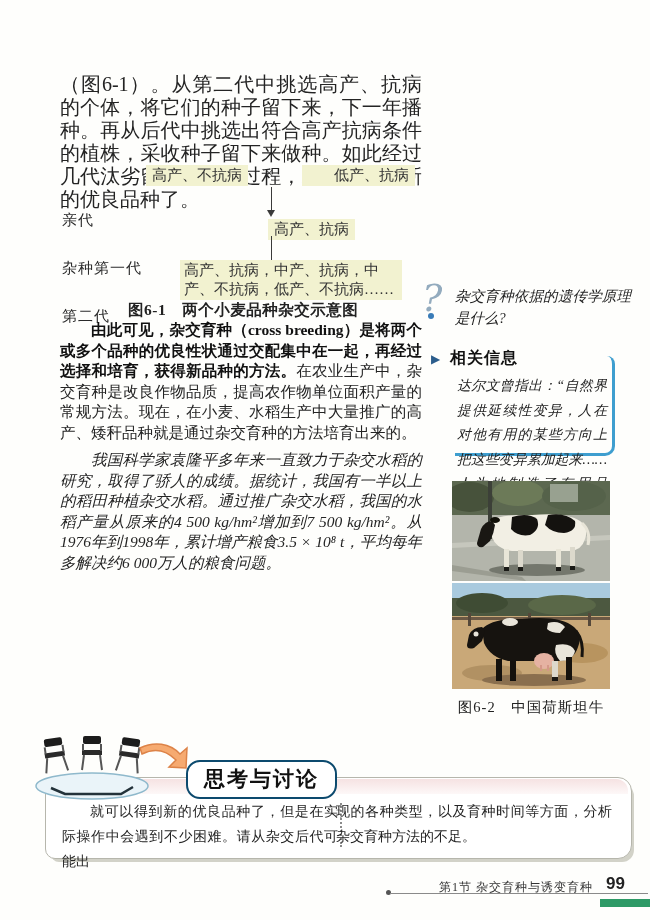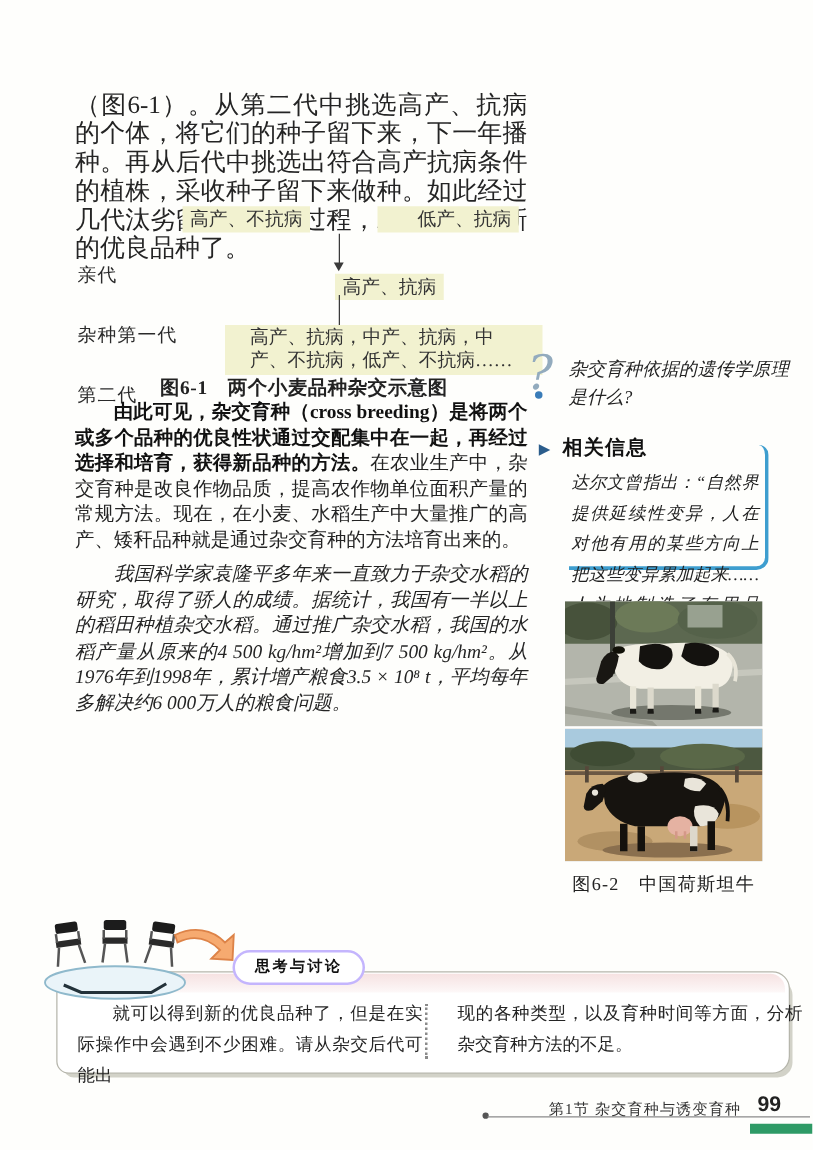--- a/index.html
+++ b/index.html
@@ -10,21 +10,21 @@
   .p1{top:55px;font-size:20px;line-height:23px;margin-top:18px;}
   .p2{top:320px;font-size:15.5px;line-height:20.5px;text-indent:2em;}
   .p2 .bold{font-weight:bold;color:#111;}
   .p3{top:450px;font-size:15.5px;line-height:20.5px;text-indent:2em;font-style:italic;}
   .p4{top:580px;font-size:15.5px;line-height:20.5px;text-indent:2em;}
 
   
   .figure1{position:absolute;left:60px;top:162px;width:366px;height:160px;font-size:15px;}
   .flabel{position:absolute;color:#2a2a2a;letter-spacing:1px;margin-top:44px;}
   .hl{position:absolute;background:#f2f2d0;color:#333;padding:1px 6px;white-space:nowrap;}
-  .hl-multi{white-space:normal;line-height:19px;padding:1px 20px;}
+  .hl-multi{white-space:normal;line-height:19px;padding:1px 4px;}
   .cross{position:absolute;font-size:15px;color:#333;}
   .varrow{position:absolute;width:0;border-left:1.6px solid #3a3a3a;}
   .varrow::after{content:"";position:absolute;left:-4.6px;bottom:-7px;border:4px solid transparent;border-top:7px solid #3a3a3a;}
   .fcaption{position:absolute;left:68px;top:138px;width:300px;font-weight:bold;font-size:15.5px;color:#222;letter-spacing:0.5px;}
 
   
   .q-icon{position:absolute;left:422px;top:276px;font-size:38px;font-style:italic;color:#93abbe;font-family:"DejaVu Serif",serif;}
   .q-dot{position:absolute;left:428px;top:313px;width:6px;height:6px;border-radius:50%;background:#3a7cb8;}
   .q-text{position:absolute;left:455px;top:285px;width:176px;font-size:14.5px;line-height:22px;font-style:italic;color:#222;text-align:justify;}
   .ri-marker{position:absolute;left:431px;top:352px;font-size:12px;color:#2b5d8c;}
@@ -35,24 +35,24 @@
   .photo{position:absolute;left:452px;width:158px;overflow:hidden;background:#ccc;}
   .photo1{top:481px;height:100px;}
   .photo2{top:583px;height:106px;}
   .fig2-caption{position:absolute;left:452px;top:698px;width:158px;text-align:center;font-size:14.5px;color:#222;letter-spacing:1px;}
 
   
   .disc-box{position:absolute;left:45px;top:777px;width:585px;height:80px;border:1.5px solid #b6b6ac;border-radius:10px 14px 14px 10px;background:#fff;box-shadow:4px 5px 0 -2px #d2d2c8;}
   .disc-pink{position:absolute;left:47px;top:779px;width:581px;height:15px;border-radius:9px 12px 0 0;background:linear-gradient(#f6e2e2,#fdf8f8);}
   .disc-illus{position:absolute;left:33px;top:736px;}
   .disc-arrow{position:absolute;left:136px;top:740px;}
-  .disc-label{position:absolute;left:186px;top:760px;padding:3px 16px 4px;border:2px solid #c4b5fd;border-radius:14px;background:#fff;font-size:12px;font-weight:bold;letter-spacing:2px;color:#111;font-family:"Liberation Sans","DejaVu Sans",sans-serif;}
+  .disc-label{position:absolute;left:186px;top:760px;padding:3px 16px 4px;border:2px solid #0c4a6e;border-radius:14px;background:#fff;font-size:21px;font-weight:bold;letter-spacing:2px;color:#111;font-family:"Liberation Sans","DejaVu Sans",sans-serif;}
   .disc-col{position:absolute;top:799px;width:276px;font-size:14px;line-height:25px;text-align:justify;color:#242424;}
   .disc-left{left:62px;text-indent:2em;}
-  .disc-right{left:366px;}
+  .disc-right{left:336px;}
   .disc-divider{position:absolute;left:340px;top:803px;height:44px;border-left:2px dotted #8a8a8a;}
 
   
   .footer-line{position:absolute;left:390px;top:893px;width:258px;height:1.2px;background:#8a8a8a;}
   .footer-dot{position:absolute;left:386px;top:890px;width:5px;height:5px;border-radius:50%;background:#555;}
   .footer-section{position:absolute;left:420px;top:879px;font-size:12px;color:#333;letter-spacing:1px;margin-left:19px;}
   .footer-page{position:absolute;left:606px;top:874px;font-size:17px;font-weight:bold;color:#222;font-family:"Liberation Sans","DejaVu Sans",sans-serif;}
   .footer-bar{position:absolute;left:600px;top:899px;width:50px;height:8px;background:#2e9a66;}
 </style>
 </head>

